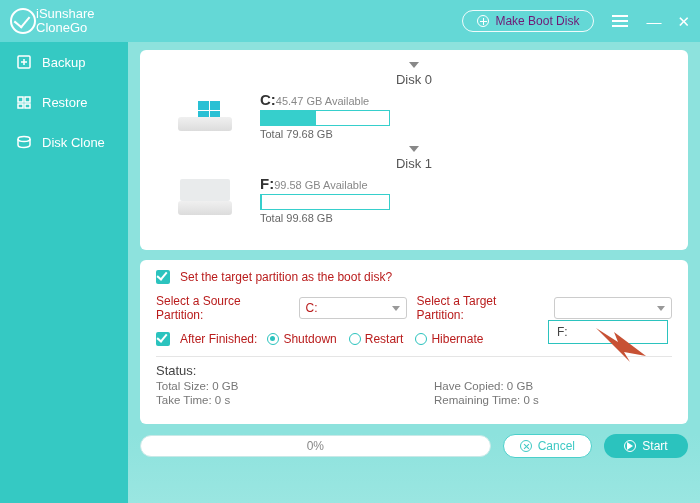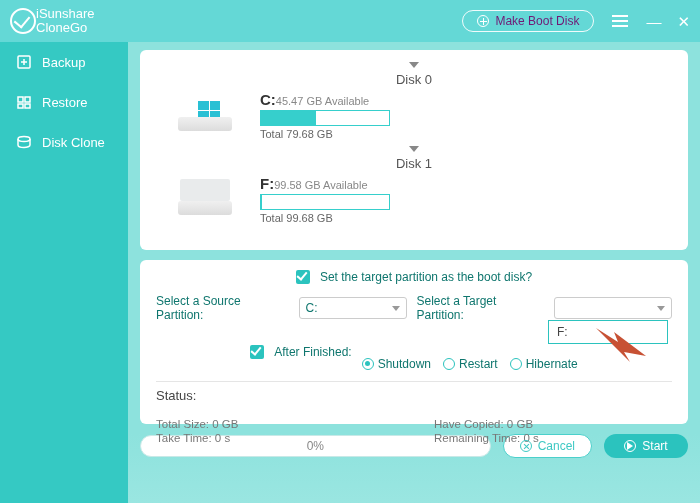--- a/index.html
+++ b/index.html
@@ -48,32 +48,32 @@
   .winflag span { background: #29c0d4; }
   .drive-info { }
   .drive-title { font-size: 13px; color: #333; }
   .drive-title b { font-weight: 700; font-size: 15px; }
   .avail { font-size: 11px; color: #888; }
   .bar { width: 130px; height: 16px; border: 1px solid #36cfcc; margin-top: 2px; background: #fff; }
   .bar .fill { height: 100%; background: #36cfcc; }
   .total { font-size: 11px; color: #666; margin-top: 2px; }
 
   
-  .row { display: flex; align-items: center; gap: 10px; font-size: 12px; color: #0f766e; margin-bottom: 10px; justify-content: center; }
+  .row { display: flex; align-items: center; gap: 10px; font-size: 12px; color: #b91c1c; margin-bottom: 10px; }
   .cb { width: 14px; height: 14px; background: #2bc3be; position: relative; border-radius: 2px; }
   .cb::after { content: ""; position: absolute; left: 3px; top: 0px; width: 4px; height: 8px; border: 2px solid #fff; border-top: none; border-left: none; transform: rotate(40deg); }
   .sel { border: 1px solid #ccc; border-radius: 3px; height: 22px; width: 110px; padding: 0 6px; display: flex; align-items: center; justify-content: space-between; font-size: 12px; cursor: pointer; }
   .sel .dd { width: 0; height: 0; border-left: 4px solid transparent; border-right: 4px solid transparent; border-top: 5px solid #999; }
-  .radio-g { display: flex; gap: 12px; margin-top: 25px; }
+  .radio-g { display: flex; gap: 12px; }
   .radio { display: flex; align-items: center; gap: 4px; cursor: pointer; }
   .radio .dot { width: 12px; height: 12px; border: 1.5px solid #2bc3be; border-radius: 50%; position: relative; }
   .radio.on .dot::after { content: ""; position: absolute; left: 2px; top: 2px; width: 5px; height: 5px; background: #2bc3be; border-radius: 50%; }
   .divider { border: none; border-top: 1px solid #e5e5e5; margin: 4px 0 6px 0; }
   .status-grid { display: grid; grid-template-columns: 1fr 1fr; gap: 2px 40px; font-size: 11.5px; color: #777; }
-  .status-title { font-size: 13px; color: #444; margin-bottom: 15px; }
+  .status-title { font-size: 13px; color: #444; margin-bottom: 2px; }
   .dropdown-pop { position: absolute; right: 20px; top: 60px; width: 120px; border: 1px solid #2bc3be; background: #fff; padding: 4px 8px; font-size: 12px; color: #444; cursor: pointer; }
 
   
   .progress { flex: 1; height: 22px; border: 1px solid #c8e9e7; border-radius: 11px; background: #fff; display: flex; align-items: center; justify-content: center; font-size: 12px; color: #888; }
   .btn { height: 24px; border-radius: 12px; padding: 0 16px; font-size: 12px; display: flex; align-items: center; gap: 6px; cursor: pointer; }
   .btn.cancel { border: 1px solid #4bd0cb; color: #3fc9c4; background: #fff; }
   .btn.start { background: #2bc3be; color: #fff; min-width: 84px; justify-content: center; }
   .btn .circ { width: 12px; height: 12px; border: 1px solid currentColor; border-radius: 50%; position: relative; }
   .btn.cancel .circ::before, .btn.cancel .circ::after { content: ""; position: absolute; left: 5px; top: 2px; width: 1px; height: 7px; background: currentColor; }
   .btn.cancel .circ::before { transform: rotate(45deg); }

